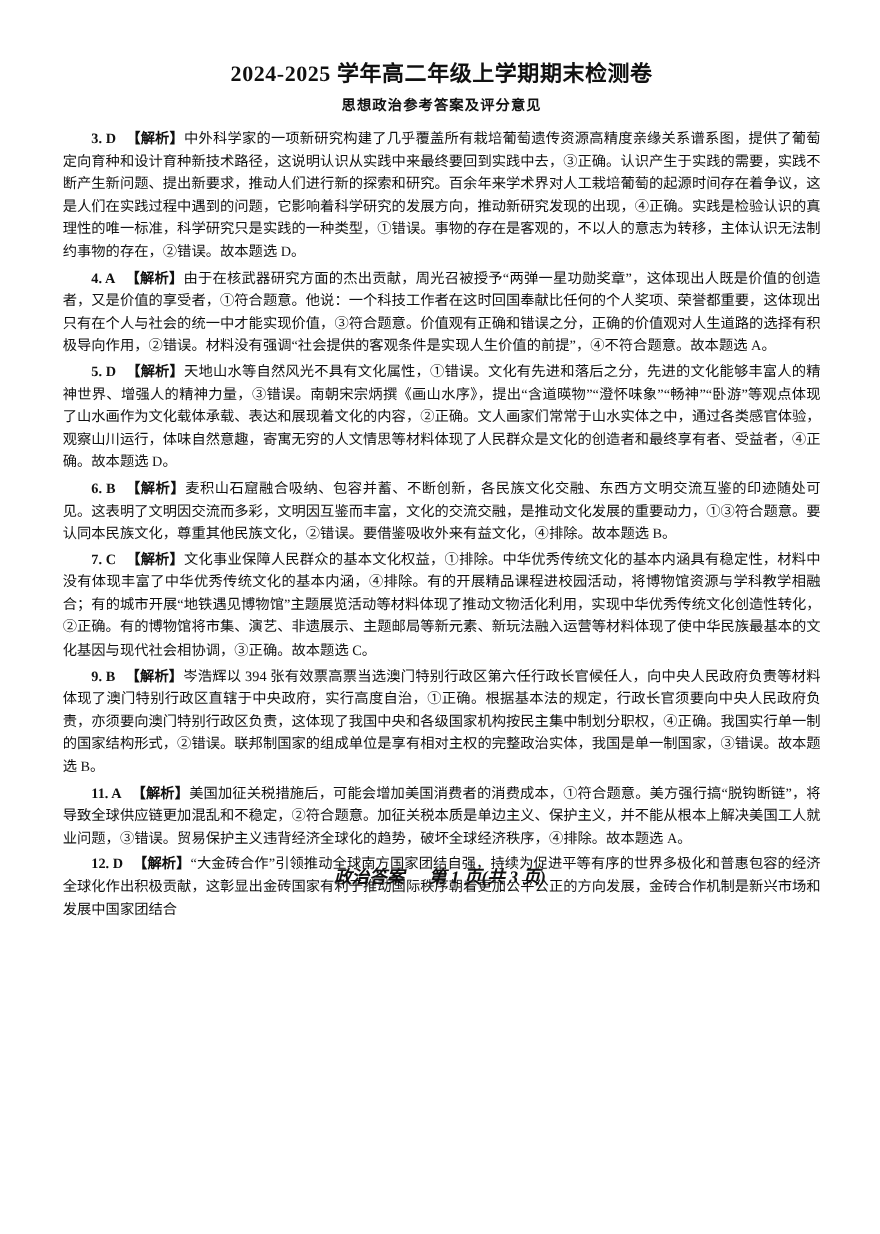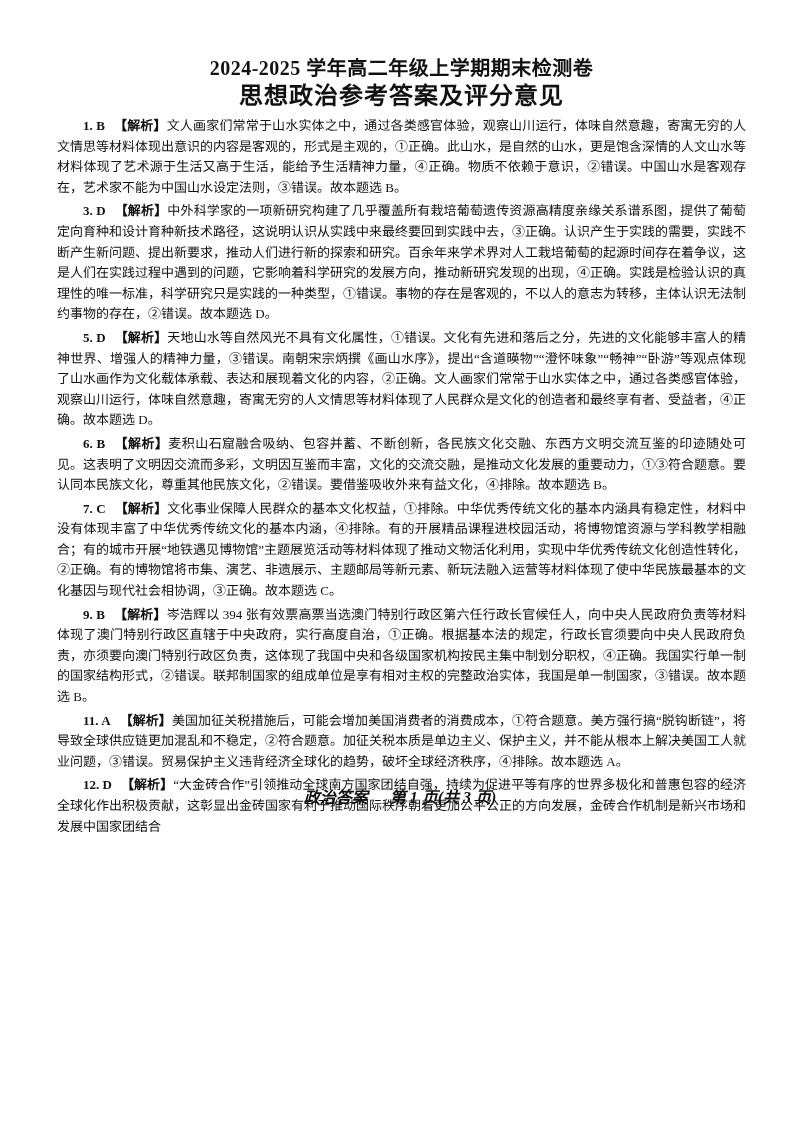--- a/index.html
+++ b/index.html
@@ -25,21 +25,21 @@
     font-family: "Liberation Serif", "DejaVu Serif", serif;
     font-size: 20px;
     font-weight: bold;
     letter-spacing: 0.5px;
     line-height: 28px;
   }
   .subtitle {
     margin: 0 0 7px 0;
     text-align: center;
     font-family: "Liberation Sans", "DejaVu Sans", sans-serif;
-    font-size: 24px;
+    font-size: 13px;
     font-weight: bold;
     letter-spacing: 1px;
     line-height: 27px;
   }
   .items { }
   p.item {
     margin: 0 0 3px 0;
     font-size: 13px;
     line-height: 20.6px;
     text-align: justify;
@@ -69,22 +69,22 @@
   .footer .gap { display: inline-block; width: 22px; }
 </style>
 </head>
 <body>
 
 <div class="page">
   <h1 class="title">2024-2025 学年高二年级上学期期末检测卷</h1>
   <h2 class="subtitle">思想政治参考答案及评分意见</h2>
 
   <div class="items">
-    <p class="item"><span class="num">1. B</span><span class="tag">【解析】</span><span class="body">文人画家们常常于山水实体之中，通过各类感官体验，观察山川运行，体味自然意趣，寄寓无穷的人文情思等材料体现出意识的内容是客观的，形式是主观的，①正确。此山水，是自然的山水，更是饱含深情的人文山水等材料体现了艺术源于生活又高于生活，能给予生活精神力量，④正确。物质不依赖于意识，②错误。中国山水是客观存在，艺术家不能为中国山水设定法则，③错误。故本题选 B。</span></p>
     <p class="item"><span class="num">3. D</span><span class="tag">【解析】</span><span class="body">中外科学家的一项新研究构建了几乎覆盖所有栽培葡萄遗传资源高精度亲缘关系谱系图，提供了葡萄定向育种和设计育种新技术路径，这说明认识从实践中来最终要回到实践中去，③正确。认识产生于实践的需要，实践不断产生新问题、提出新要求，推动人们进行新的探索和研究。百余年来学术界对人工栽培葡萄的起源时间存在着争议，这是人们在实践过程中遇到的问题，它影响着科学研究的发展方向，推动新研究发现的出现，④正确。实践是检验认识的真理性的唯一标准，科学研究只是实践的一种类型，①错误。事物的存在是客观的，不以人的意志为转移，主体认识无法制约事物的存在，②错误。故本题选 D。</span></p>
+    <p class="item"><span class="num">4. A</span><span class="tag">【解析】</span><span class="body">由于在核武器研究方面的杰出贡献，周光召被授予“两弹一星功勋奖章”，这体现出人既是价值的创造者，又是价值的享受者，①符合题意。他说：一个科技工作者在这时回国奉献比任何的个人奖项、荣誉都重要，这体现出只有在个人与社会的统一中才能实现价值，③符合题意。价值观有正确和错误之分，正确的价值观对人生道路的选择有积极导向作用，②错误。材料没有强调“社会提供的客观条件是实现人生价值的前提”，④不符合题意。故本题选 A。</span></p>
     <p class="item"><span class="num">5. D</span><span class="tag">【解析】</span><span class="body">天地山水等自然风光不具有文化属性，①错误。文化有先进和落后之分，先进的文化能够丰富人的精神世界、增强人的精神力量，③错误。南朝宋宗炳撰《画山水序》，提出“含道暎物”“澄怀味象”“畅神”“卧游”等观点体现了山水画作为文化载体承载、表达和展现着文化的内容，②正确。文人画家们常常于山水实体之中，通过各类感官体验，观察山川运行，体味自然意趣，寄寓无穷的人文情思等材料体现了人民群众是文化的创造者和最终享有者、受益者，④正确。故本题选 D。</span></p>
     <p class="item"><span class="num">6. B</span><span class="tag">【解析】</span><span class="body">麦积山石窟融合吸纳、包容并蓄、不断创新，各民族文化交融、东西方文明交流互鉴的印迹随处可见。这表明了文明因交流而多彩，文明因互鉴而丰富，文化的交流交融，是推动文化发展的重要动力，①③符合题意。要认同本民族文化，尊重其他民族文化，②错误。要借鉴吸收外来有益文化，④排除。故本题选 B。</span></p>
     <p class="item"><span class="num">7. C</span><span class="tag">【解析】</span><span class="body">文化事业保障人民群众的基本文化权益，①排除。中华优秀传统文化的基本内涵具有稳定性，材料中没有体现丰富了中华优秀传统文化的基本内涵，④排除。有的开展精品课程进校园活动，将博物馆资源与学科教学相融合；有的城市开展“地铁遇见博物馆”主题展览活动等材料体现了推动文物活化利用，实现中华优秀传统文化创造性转化，②正确。有的博物馆将市集、演艺、非遗展示、主题邮局等新元素、新玩法融入运营等材料体现了使中华民族最基本的文化基因与现代社会相协调，③正确。故本题选 C。</span></p>
     <p class="item"><span class="num">9. B</span><span class="tag">【解析】</span><span class="body">岑浩辉以 394 张有效票高票当选澳门特别行政区第六任行政长官候任人，向中央人民政府负责等材料体现了澳门特别行政区直辖于中央政府，实行高度自治，①正确。根据基本法的规定，行政长官须要向中央人民政府负责，亦须要向澳门特别行政区负责，这体现了我国中央和各级国家机构按民主集中制划分职权，④正确。我国实行单一制的国家结构形式，②错误。联邦制国家的组成单位是享有相对主权的完整政治实体，我国是单一制国家，③错误。故本题选 B。</span></p>
     <p class="item"><span class="num">11. A</span><span class="tag">【解析】</span><span class="body">美国加征关税措施后，可能会增加美国消费者的消费成本，①符合题意。美方强行搞“脱钩断链”，将导致全球供应链更加混乱和不稳定，②符合题意。加征关税本质是单边主义、保护主义，并不能从根本上解决美国工人就业问题，③错误。贸易保护主义违背经济全球化的趋势，破坏全球经济秩序，④排除。故本题选 A。</span></p>
     <p class="item"><span class="num">12. D</span><span class="tag">【解析】</span><span class="body">“大金砖合作”引领推动全球南方国家团结自强，持续为促进平等有序的世界多极化和普惠包容的经济全球化作出积极贡献，这彰显出金砖国家有利于推动国际秩序朝着更加公平公正的方向发展，金砖合作机制是新兴市场和发展中国家团结合</span></p>
   </div>
 
   <div class="footer">
     <span>政治答案</span><span class="gap"></span><span>第 1 页(共 3 页)</span>

